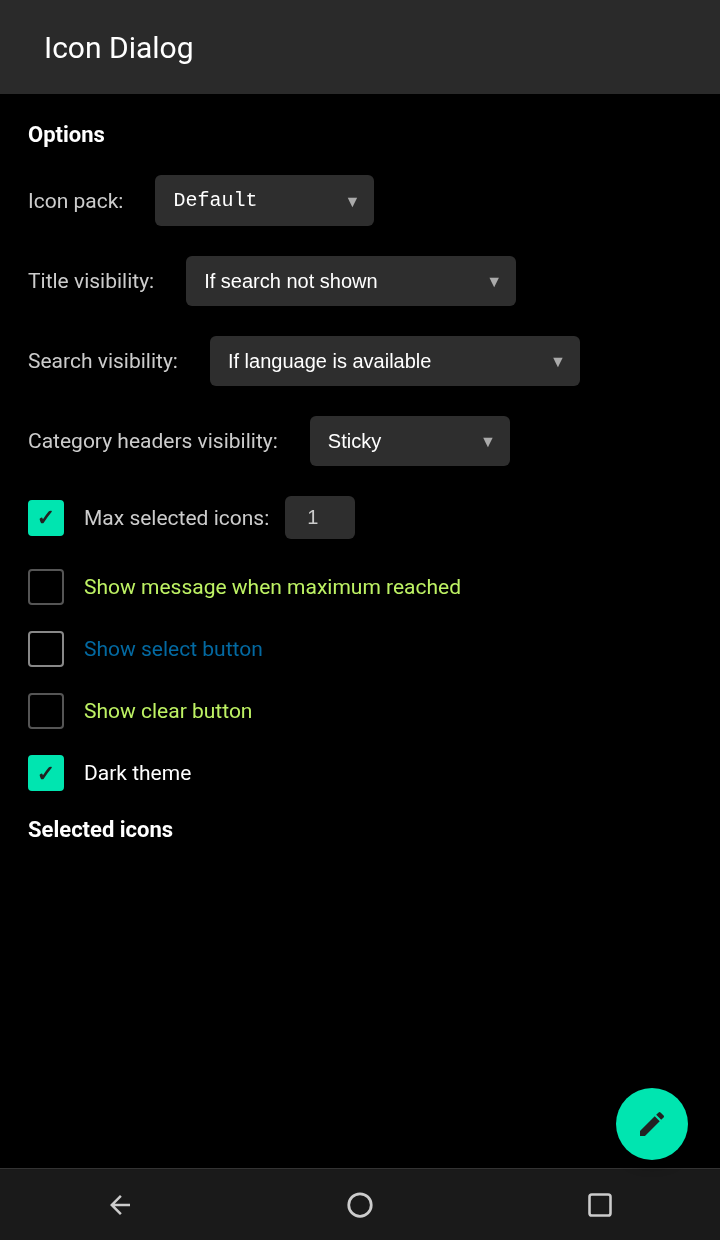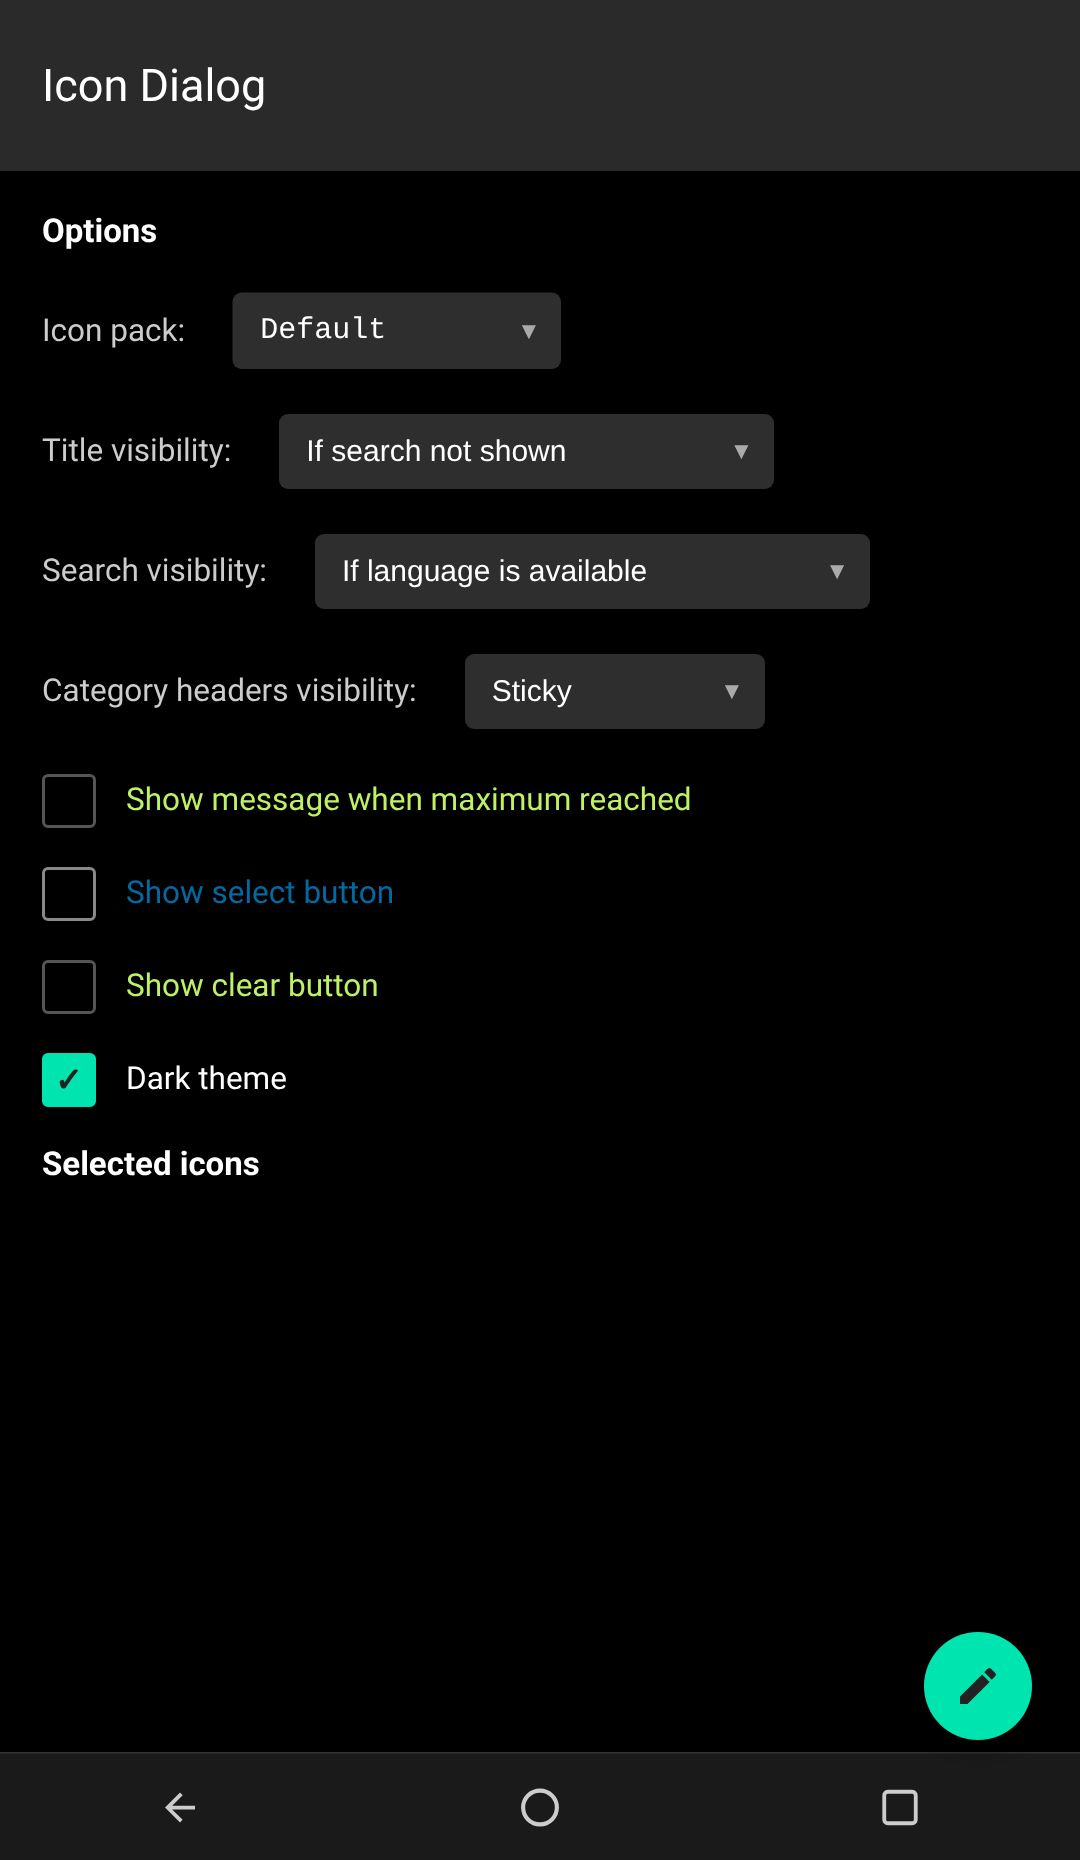--- a/index.html
+++ b/index.html
@@ -10,22 +10,22 @@
       background: #000;
       font-family: 'Roboto', Arial, sans-serif;
       color: #fff;
       display: flex;
       flex-direction: column;
     }
 
     
     #app-bar {
       background: #2a2a2a;
-      padding: 18px 28px;
-      height: 114px;
+      padding: 18px 44px;
+      height: 94px;
       display: flex;
       align-items: center;
       text-align: center;
     }
     #app-bar-title {
       font-size: 30px;
       font-weight: 400;
       color: #fff;
     }
 
@@ -262,20 +262,25 @@
     <div class="dropdown-wrapper" style="margin-left:16px;">
       <select id="cat-headers-select">
         <option>Hidden</option>
         <option>Normal</option>
         <option selected="">Sticky</option>
       </select>
       <span class="dropdown-arrow">▼</span>
     </div>
   </div>
 
+  <div id="max-icons-row" class="option-row">
+    <div class="checkbox-box checked"></div>
+    <span class="option-label" style="margin-right:16px;">Max selected icons:</span>
+    <input class="number-input-box" type="number" value="1" style="">
+  </div>
 
   <div class="checkbox-row">
     <div class="checkbox-box disabled"></div>
     <span class="checkbox-label disabled">Show message when maximum reached</span>
   </div>
 
   <div class="checkbox-row">
     <div class="checkbox-box"></div>
     <span class="checkbox-label">Show select button</span>
   </div>

